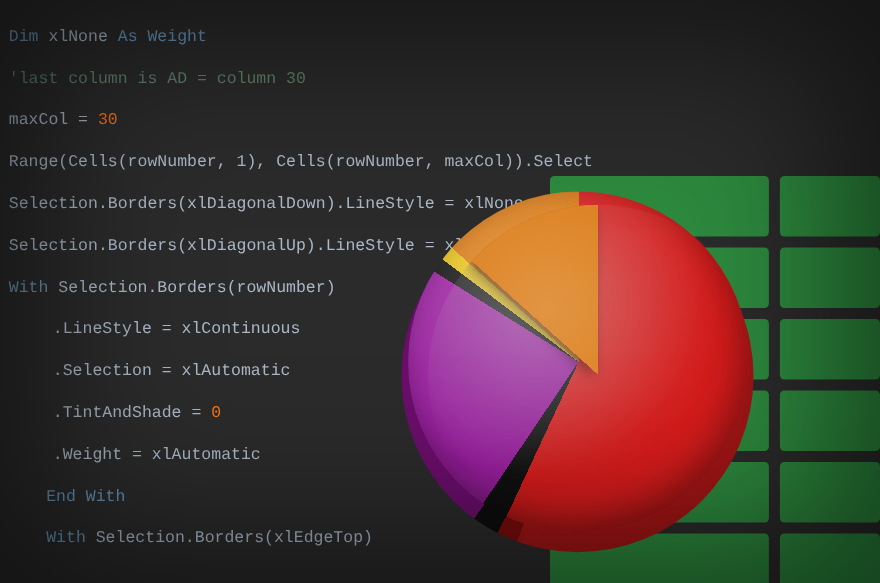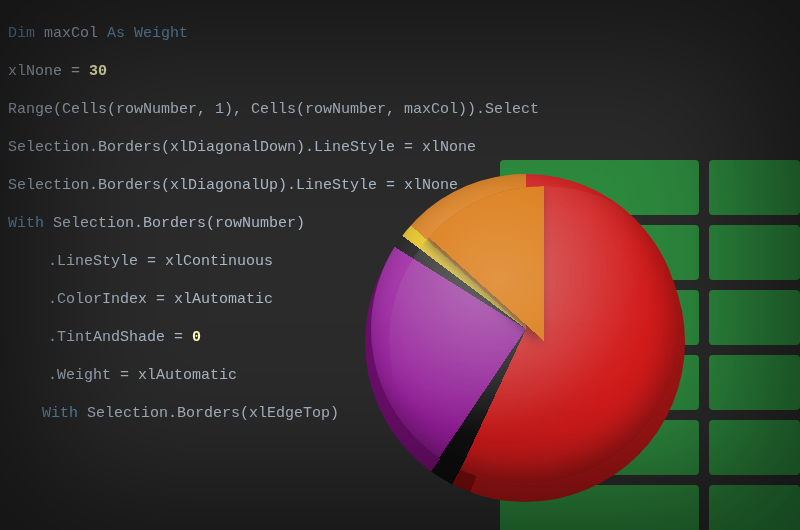--- a/index.html
+++ b/index.html
@@ -16,21 +16,21 @@
   }
   .code {
     position: absolute;
     top: 5px;
     left: 8px;
     white-space: pre;
     color: #a9b7c6;
   }
   .kw { color: #6897bb; } 
   .cm { color: #5f826b; font-style: normal; } 
-  .num { color: #fef9c3; font-weight: bold; } 
+  .num { color: #f97316; } 
   .i0 { margin-left: 0; }
   .i1 { margin-left: 34px; }
   .i2 { margin-left: 40px; }
 
   .table {
     position: absolute;
     right: 0;
     top: 160px;
     width: 300px;
     display: flex;
@@ -108,30 +108,32 @@
     position: absolute;
     inset: 0;
     pointer-events: none;
     box-shadow: inset 0 0 140px 40px rgba(0,0,0,0.55);
   }
 </style>
 </head>
 <body>
 
 <div class="code">
-<div class="i0"><span class="kw">Dim</span><span> maxCol </span><span class="kw">As Weight</span></div>
-<div class="i0"><span>xlNone = </span><span class="num">30</span></div>
+<div class="i0"><span class="kw">Dim</span><span> xlNone </span><span class="kw">As Weight</span></div>
+<div class="i0"><span class="cm">'last column is AD = column 30</span></div>
+<div class="i0"><span>maxCol = </span><span class="num">30</span></div>
 <div class="i0"><span>Range(Cells(rowNumber, 1), Cells(rowNumber, maxCol)).Select</span></div>
 <div class="i0"><span>Selection.Borders(xlDiagonalDown).LineStyle = xlNone</span></div>
 <div class="i0"><span>Selection.Borders(xlDiagonalUp).LineStyle = xlNone</span></div>
 <div class="i0"><span class="kw">With</span><span> Selection.Borders(rowNumber)</span></div>
 <div class="i2"><span>.LineStyle = xlContinuous</span></div>
-<div class="i2"><span>.ColorIndex = xlAutomatic</span></div>
+<div class="i2"><span>.Selection = xlAutomatic</span></div>
 <div class="i2"><span>.TintAndShade = </span><span class="num">0</span></div>
 <div class="i2"><span>.Weight = xlAutomatic</span></div>
+<div class="i1"><span class="kw">End With</span></div>
 <div class="i1"><span class="kw">With</span><span> Selection.Borders(xlEdgeTop)</span></div>
 
 
 
 
 
 
 
 
 

